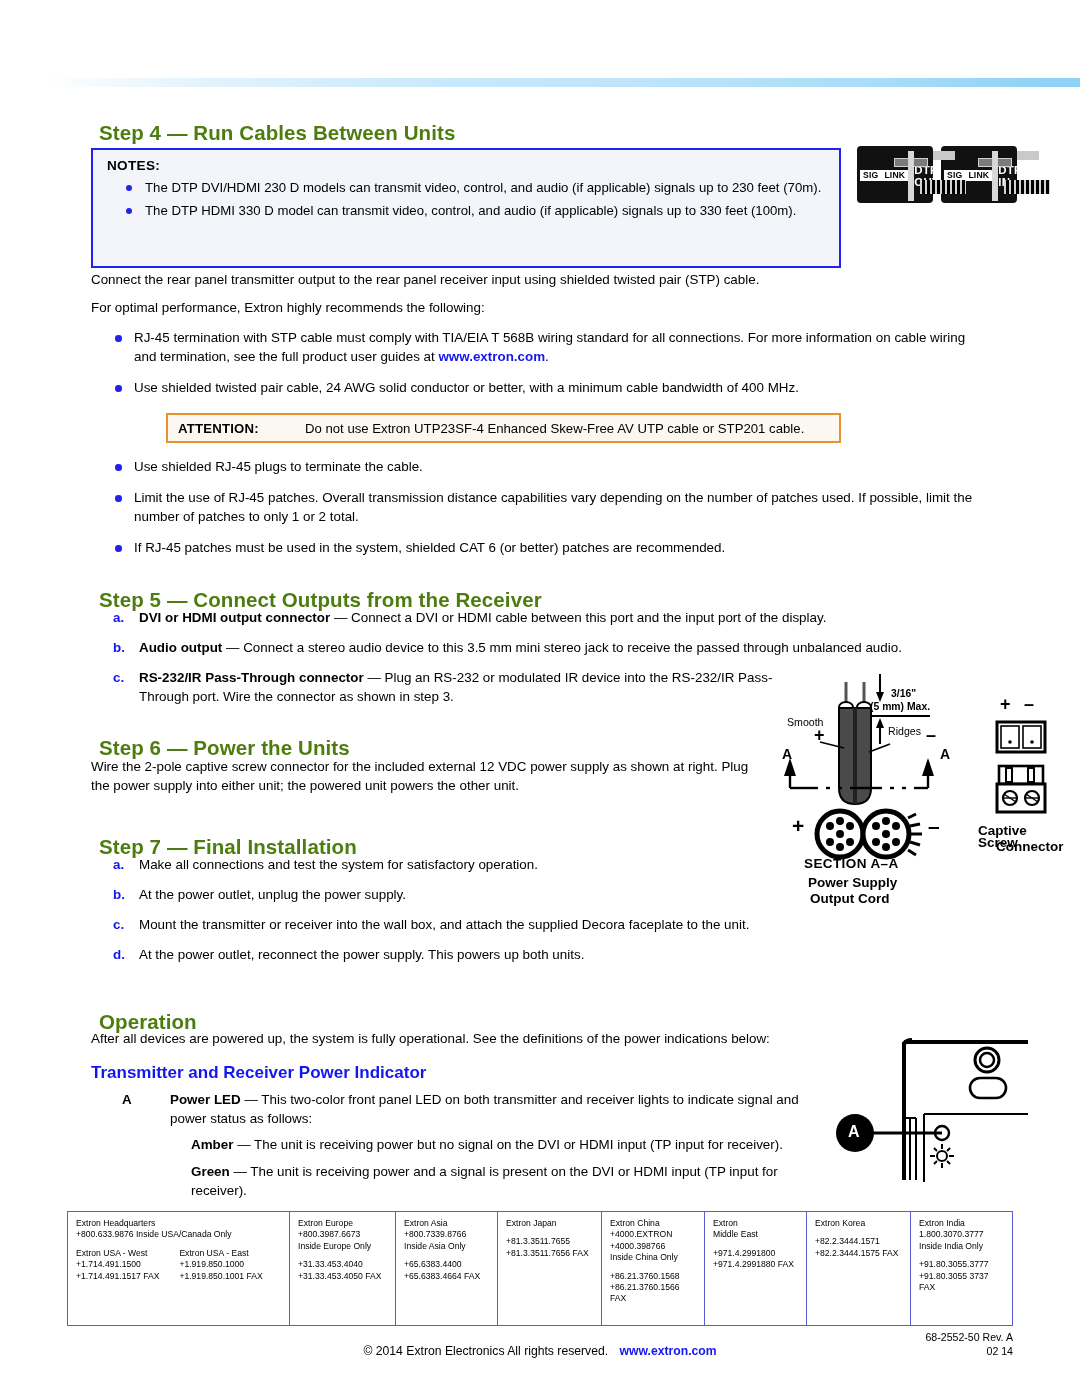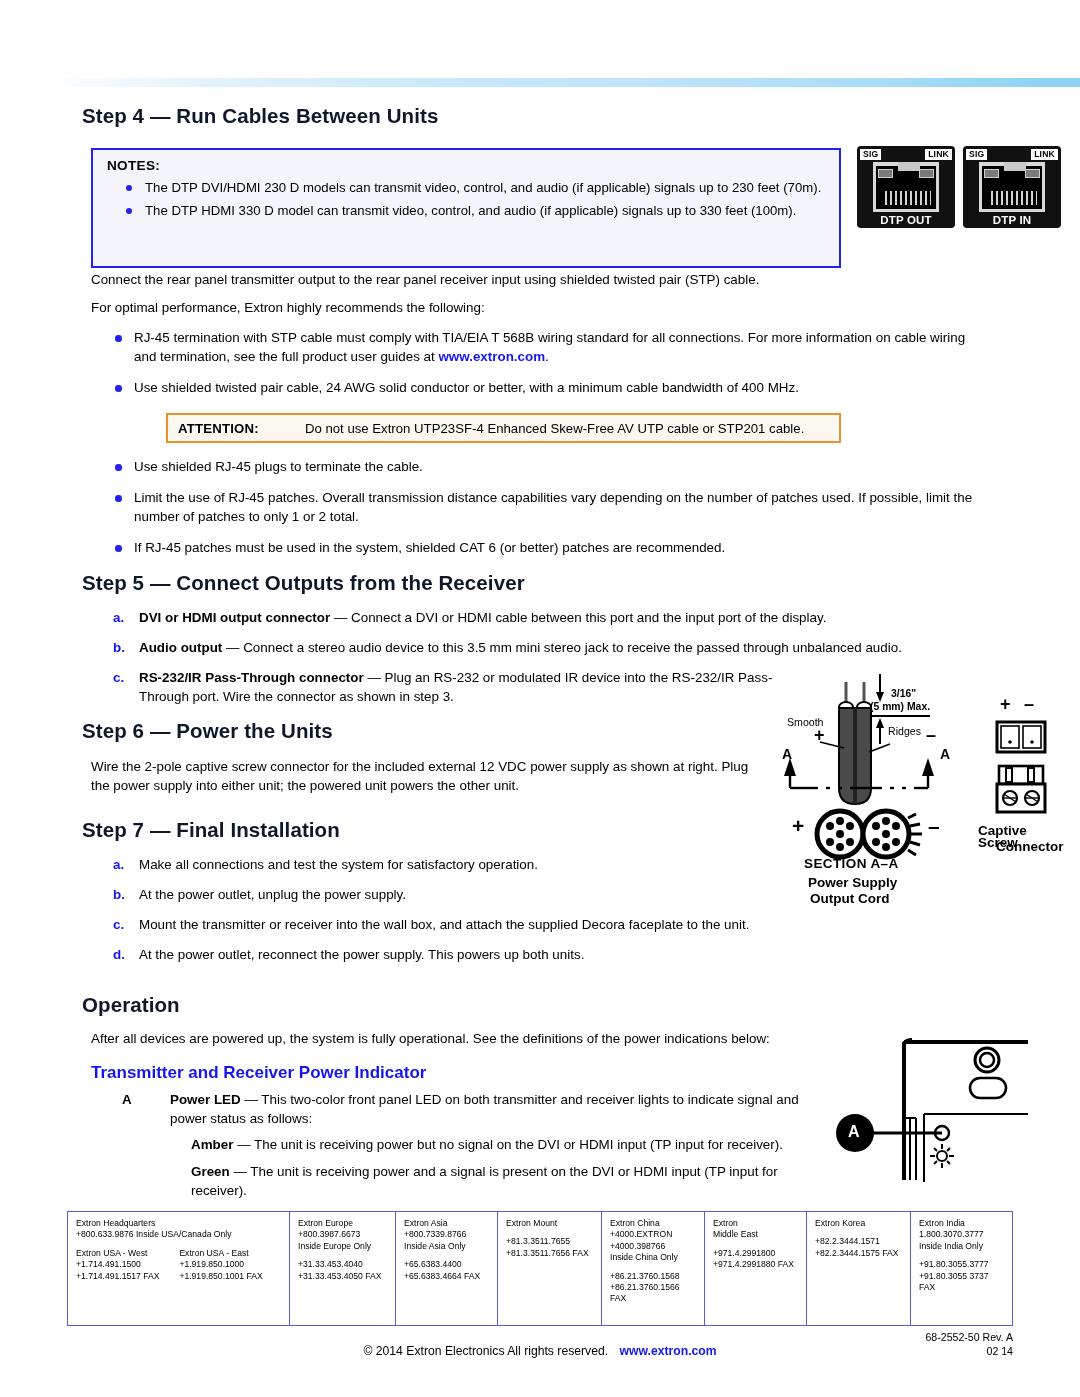--- a/index.html
+++ b/index.html
@@ -16,22 +16,22 @@
   
   .top-rule{
     position:absolute; left:0; top:78px; width:1080px; height:9px;
     background:linear-gradient(to right,#ffffff 0%,#ffffff 4%,#e4f3fd 18%,#c7e9fb 42%,#bde4fa 60%,#a8dcf8 82%,#8fd2f5 97%,#8fd2f5 100%);
   }
 
   
   .page{ position:absolute; left:0; top:0; width:1080px; height:1397px; }
 
   h1.step{
-    color:#0f172a; font-size:20.5px; font-weight:bold;
-    margin:0; letter-spacing:.1px;
+    color:#4d7c0f; font-size:20.5px; font-weight:bold;
+    margin:17px; letter-spacing:.1px;
   }
   h2.sub{
     color:#1416f0; font-size:17px; font-weight:bold; margin:0;
   }
 
   .body-txt{ font-size:13.4px; line-height:19px; }
 
   
   .notes-box{
     position:absolute; left:91px; top:148px; width:750px; height:120px;
@@ -44,22 +44,22 @@
     position:relative; padding-left:38px; font-size:13.2px; line-height:18px; margin-bottom:5px;
   }
   .notes-list li::before{
     content:""; position:absolute; left:19px; top:6px;
     width:6px; height:6px; border-radius:50%; background:#2222ee;
   }
 
   
   .jacks{ position:absolute; left:857px; top:146px; display:flex; gap:8px; }
   .jack{
-    width:98px; background:#111; border-radius:4px; padding:3px 3px 2px 3px;
-    display:flex; flex-direction:column; align-items:center;
+    width:76px; background:#111; border-radius:4px; padding:3px 3px 2px 3px;
+    display:flex; flex-direction:row; align-items:center;
   }
   .jack-leds{ display:flex; width:100%; justify-content:space-between; }
   .jack-leds span{
     background:#fff; color:#000; font-size:8.6px; font-weight:bold;
     padding:0 3px; line-height:11px; letter-spacing:.2px;
   }
   .jack-port{
     width:66px; height:50px; margin-top:2px; position:relative;
     background:#000;
     border:3px solid #d8d8d8;
@@ -435,21 +435,21 @@
     <div class="ft-cell" style="width:102px;">
       <span class="nm">Extron Asia</span>
       <span class="nm">+800.7339.8766</span>
       <span class="nm">Inside Asia Only</span>
       <span class="sp"></span>
       <span class="nm">+65.6383.4400</span>
       <span class="nm">+65.6383.4664 FAX</span>
     </div>
 
     <div class="ft-cell" style="width:104px;">
-      <span class="nm">Extron Mount</span>
+      <span class="nm">Extron Japan</span>
       <span class="sp"></span>
       <span class="nm">+81.3.3511.7655</span>
       <span class="nm">+81.3.3511.7656 FAX</span>
     </div>
 
     <div class="ft-cell" style="width:103px;">
       <span class="nm">Extron China</span>
       <span class="nm">+4000.EXTRON</span>
       <span class="nm">+4000.398766</span>
       <span class="nm">Inside China Only</span>

